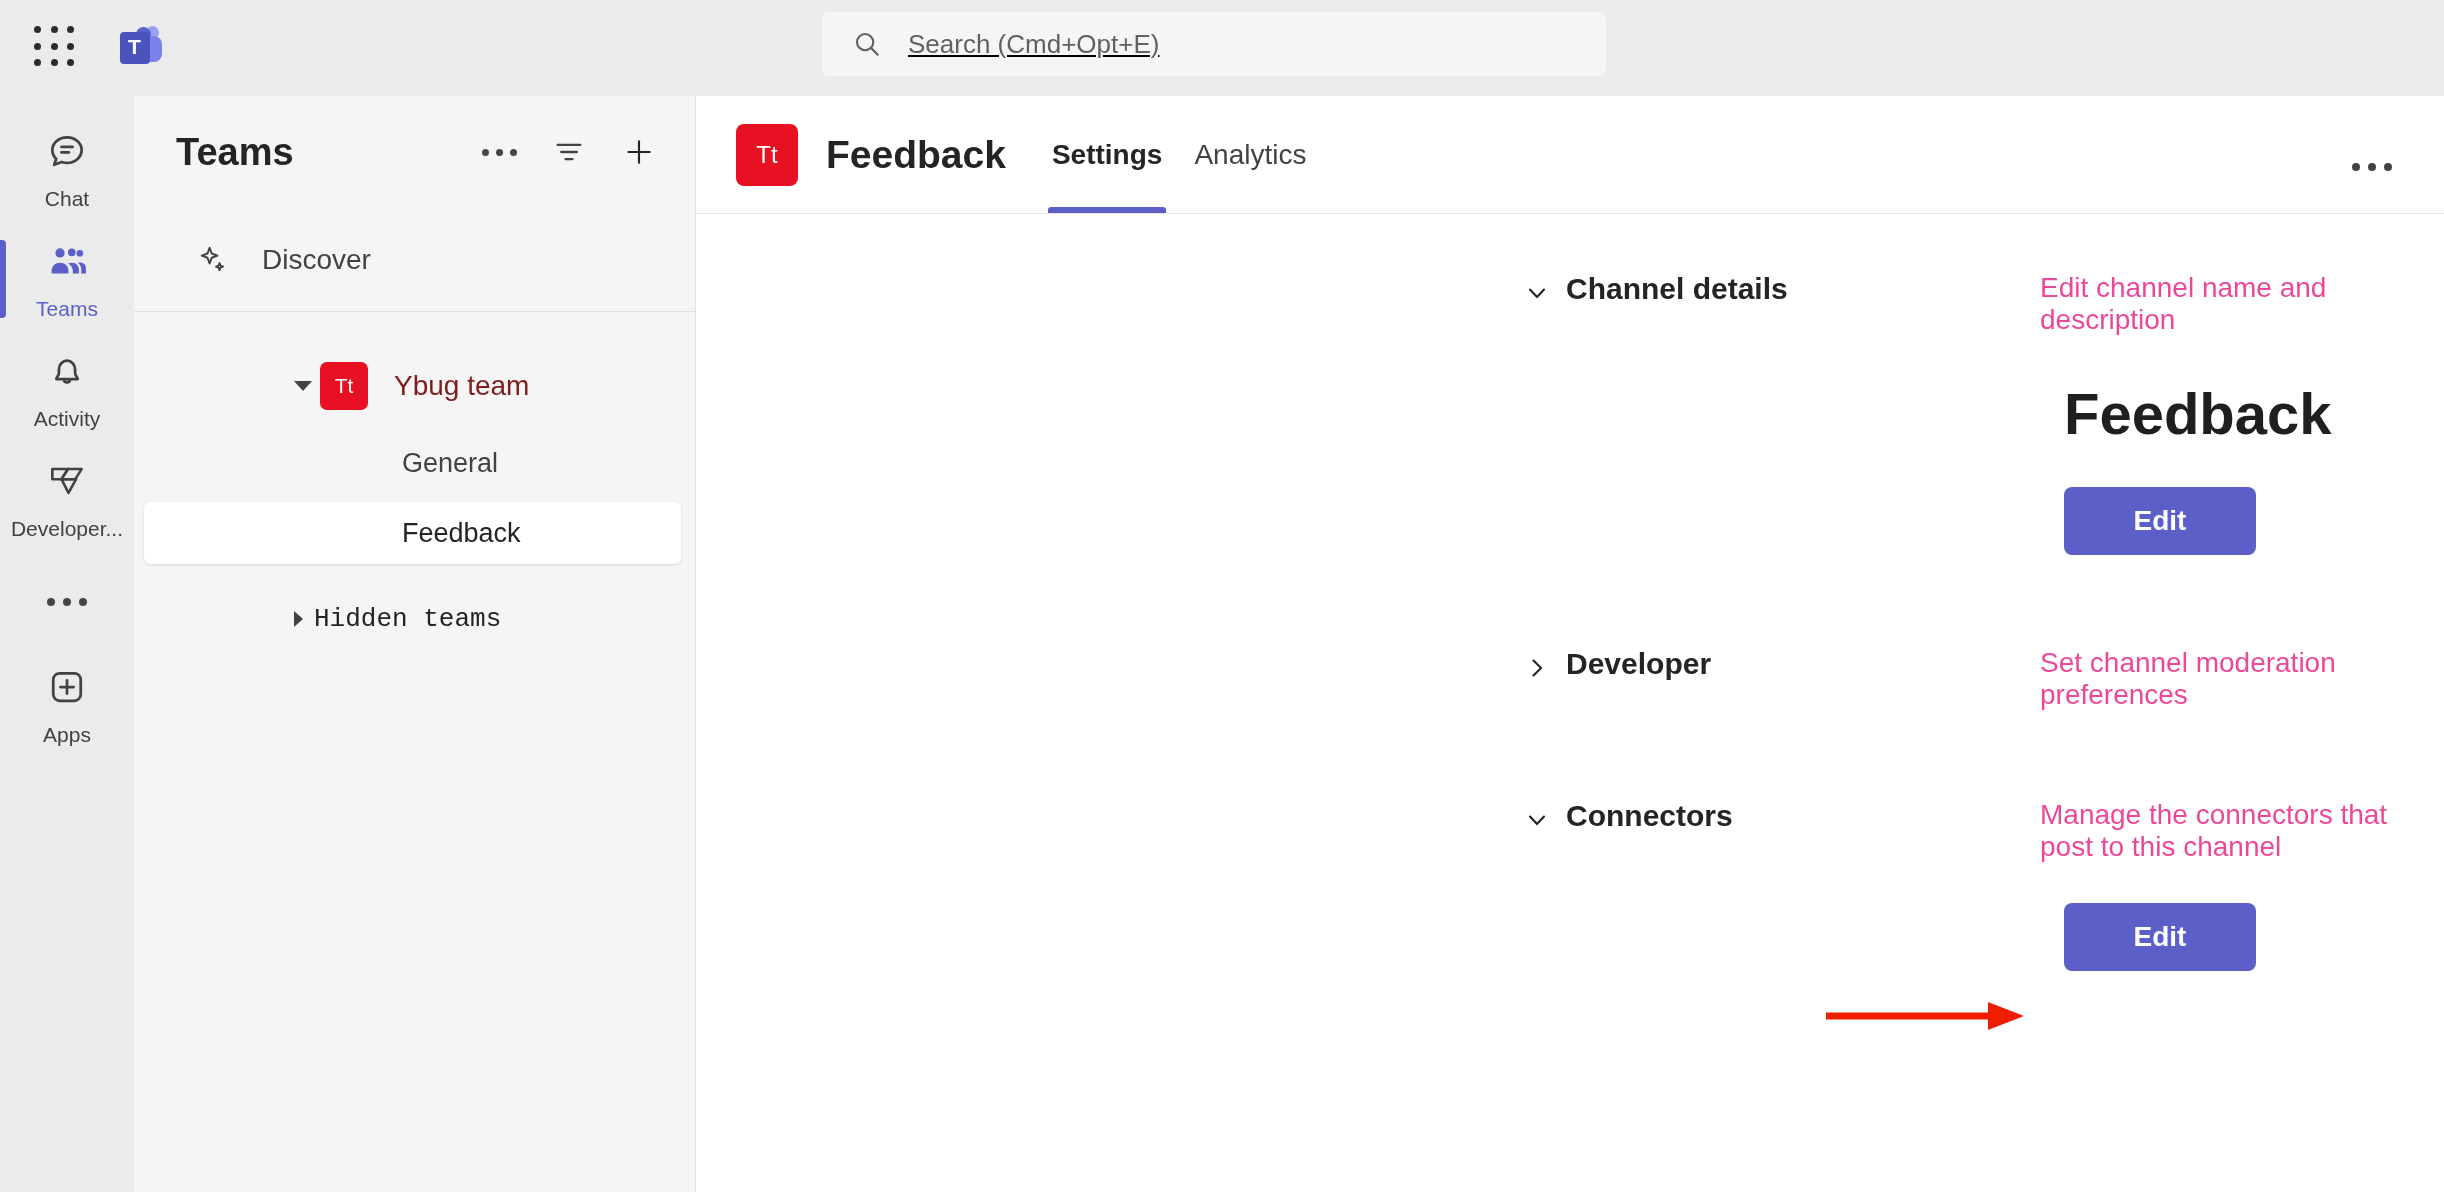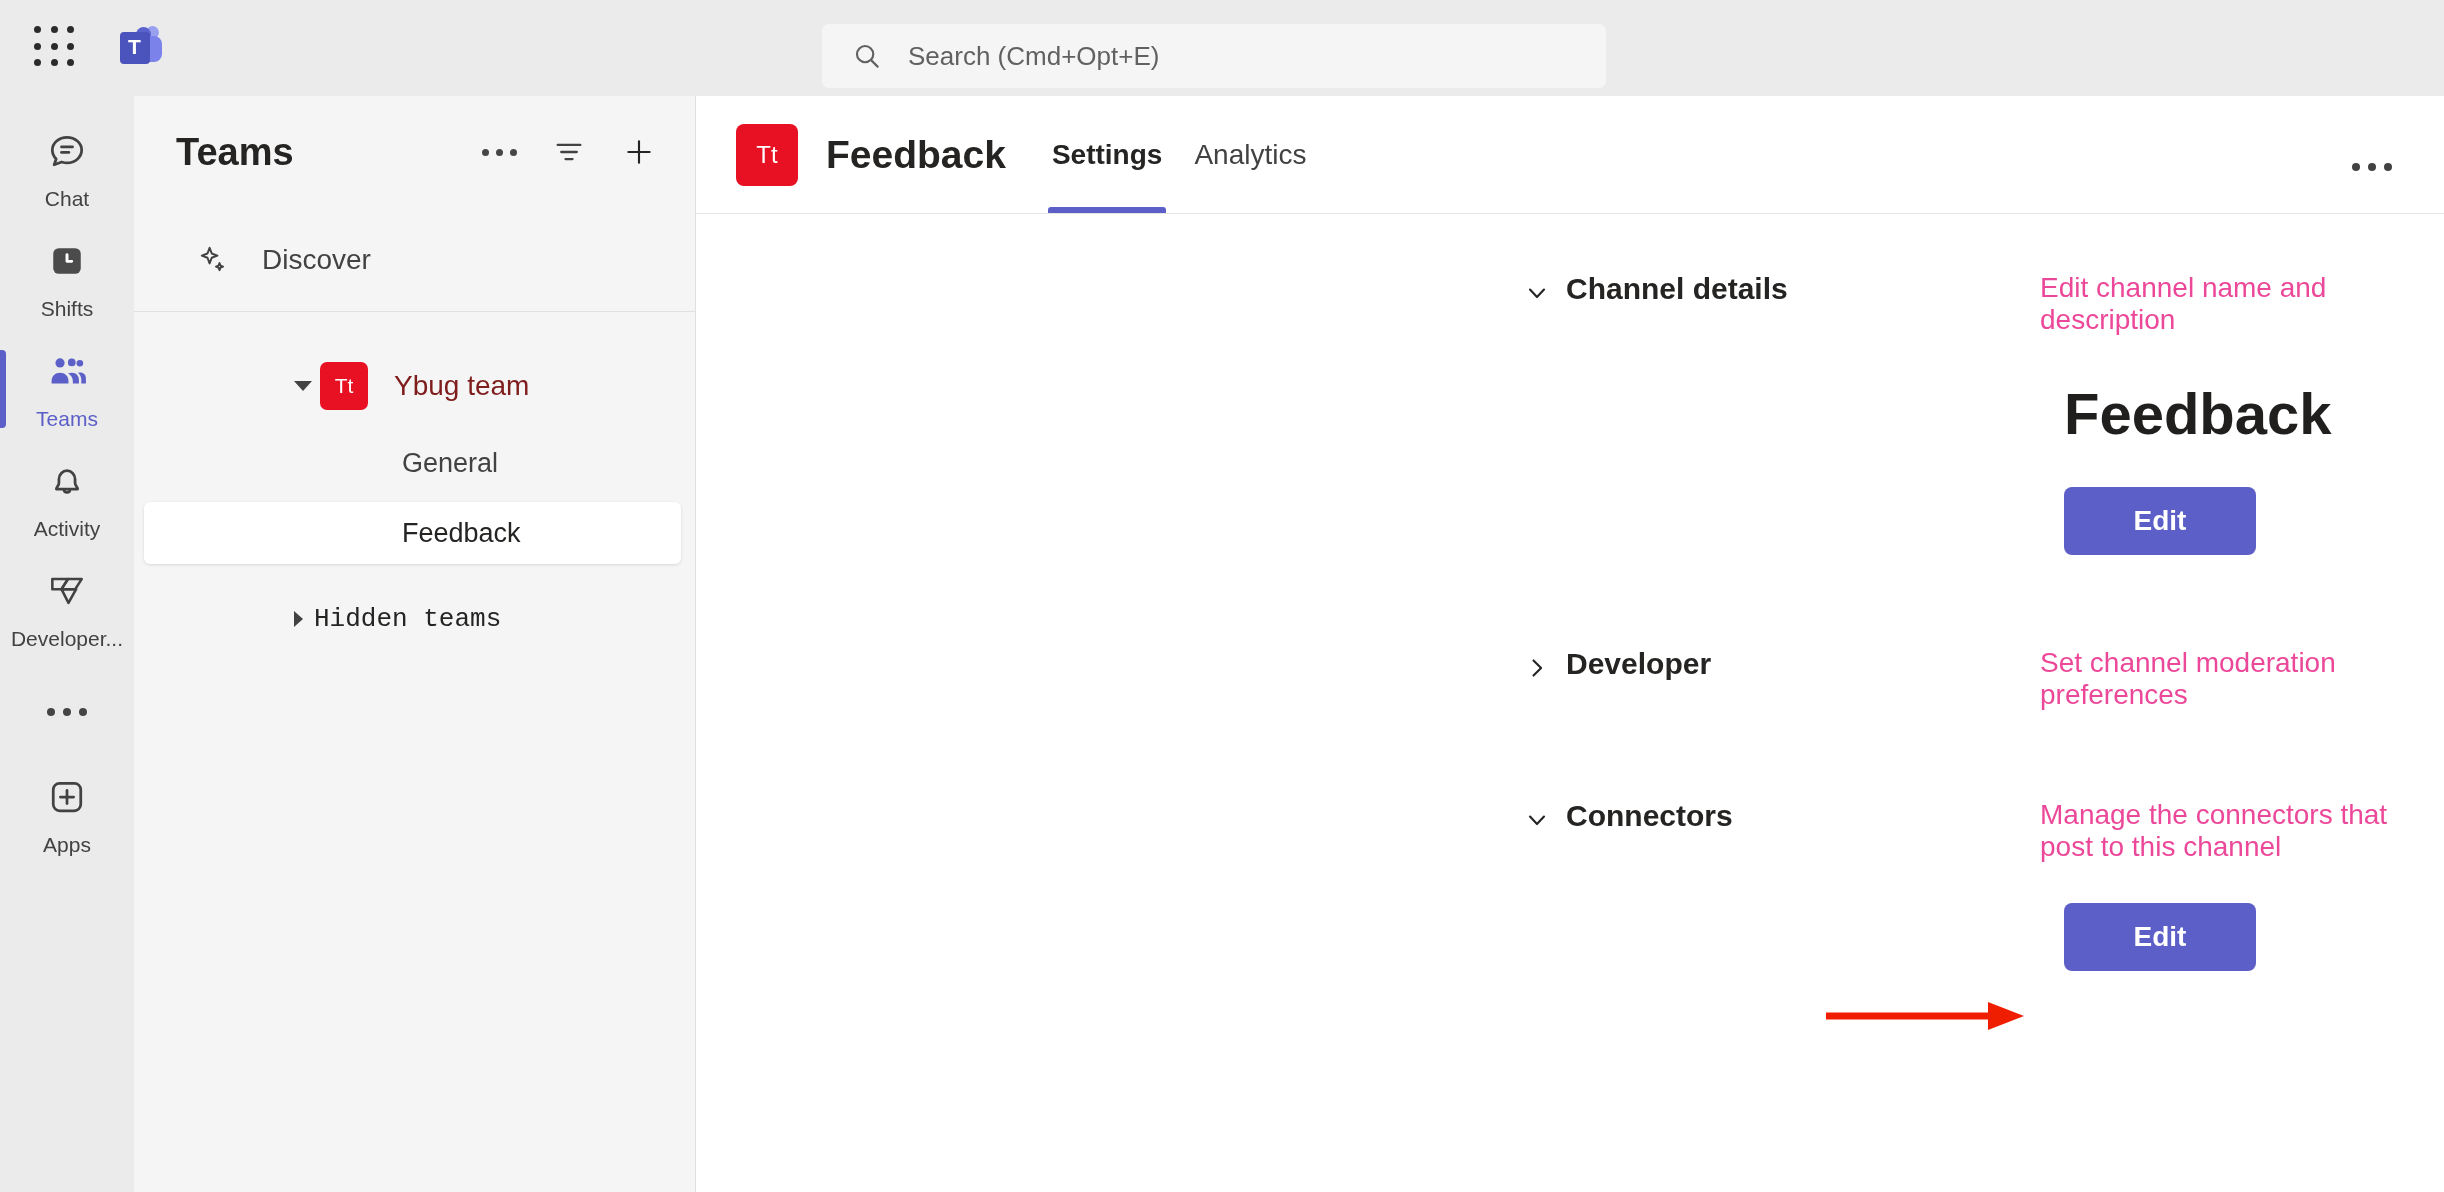--- a/index.html
+++ b/index.html
@@ -23,21 +23,21 @@
             gap: 6px; align-content: center; justify-content: center; cursor: pointer; }
   .waffle i { width: 7px; height: 7px; border-radius: 50%; background: #2b2b2b; display: block; }
   .teams-logo { margin-left: 42px; width: 46px; height: 46px; position: relative; cursor: pointer; }
   .tl-sq { position: absolute; left: 0; top: 7px; width: 30px; height: 32px; background: #4B53BC; border-radius: 4px; }
   .tl-sq span { color: #fff; font-size: 21px; font-weight: bold; position: absolute; left: 8px; top: 3px; }
   .tl-body { position: absolute; left: 21px; top: 11px; width: 21px; height: 26px; background: #7B83EB;
              border-radius: 4px 8px 8px 8px; }
   .tl-head { position: absolute; left: 26px; top: 1px; width: 13px; height: 13px; border-radius: 50%; background: #9aa0f0; }
   .tl-head2 { position: absolute; left: 16px; top: 2px; width: 15px; height: 15px; border-radius: 50%; background: #5a62cc; }
 
-  .searchwrap { position: absolute; left: 822px; top: 24px; width: 784px; height: 64px; }
+  .searchwrap { position: absolute; left: 822px; top: 12px; width: 784px; height: 64px; text-decoration: underline; }
   .searchbox {
     width: 100%; height: 100%; background: #F5F5F5; border-radius: 7px;
     display: flex; align-items: center; padding-left: 30px; cursor: text;
   }
   .search-ph { font-size: 26px; color: #616161; margin-left: 26px; }
 
   .topright { position: absolute; right: 22px; top: 0; height: 96px; display: flex; align-items: center; }
   .dots3 { display: flex; gap: 7px; align-items: center; padding: 14px; cursor: pointer; }
   .dots3 i { width: 7px; height: 7px; border-radius: 50%; background: #484644; display: block; }
   .purple-dot { position: absolute; right: 83px; top: 8px; width: 24px; height: 24px; border-radius: 50%; background: #5B5FC7; }
@@ -192,29 +192,20 @@
         <div class="rail-ico">
           <svg viewBox="0 0 24 24" fill="none" stroke="#424242" stroke-width="1.5">
             <path d="M20 11.5c0 3.9-3.6 7-8 7-1 0-2-.2-2.9-.5L5 19.5l1.1-3.1C4.8 15.1 4 13.4 4 11.5c0-3.9 3.6-7 8-7s8 3.1 8 7z" stroke-linejoin="round"></path>
             <line x1="9" y1="9.8" x2="15" y2="9.8" stroke-linecap="round"></line>
             <line x1="9" y1="12.8" x2="13" y2="12.8" stroke-linecap="round"></line>
           </svg>
         </div>
         <div class="ri-label">Chat</div>
       </div>
 
-      <div class="rail-item">
-        <div class="rail-ico">
-          <svg viewBox="0 0 24 24">
-            <rect x="4.5" y="5" width="15" height="14" rx="3" fill="#4B4B4B"></rect>
-            <path d="M12 8.6v3.6h2.6" stroke="#ffffff" stroke-width="1.6" fill="none" stroke-linecap="round" stroke-linejoin="round"></path>
-          </svg>
-        </div>
-        <div class="ri-label">Shifts</div>
-      </div>
 
       <div class="rail-item active">
         <div class="rail-ico">
           <svg viewBox="0 0 24 24" fill="#5B5FC7">
             <circle cx="8.2" cy="7.6" r="2.5"></circle>
             <circle cx="14.6" cy="7.3" r="2.1"></circle>
             <circle cx="19" cy="7.8" r="1.8"></circle>
             <path d="M3.6 17.6c0-2.8 2-4.6 4.6-4.6s4.6 1.8 4.6 4.6v1.2H3.6z"></path>
             <path d="M12.6 13.2c.6-.2 1.3-.3 2-.3 2.3 0 3.9 1.5 3.9 3.9v2h-3.3v-1.2c0-1.8-.9-3.3-2.6-4.4z"></path>
             <path d="M18 12.9c.4-.1.8-.1 1.2-.1 1.8 0 3.1 1.2 3.1 3.1v2.9h-2.5v-2c0-1.5-.6-2.9-1.8-3.9z"></path>

